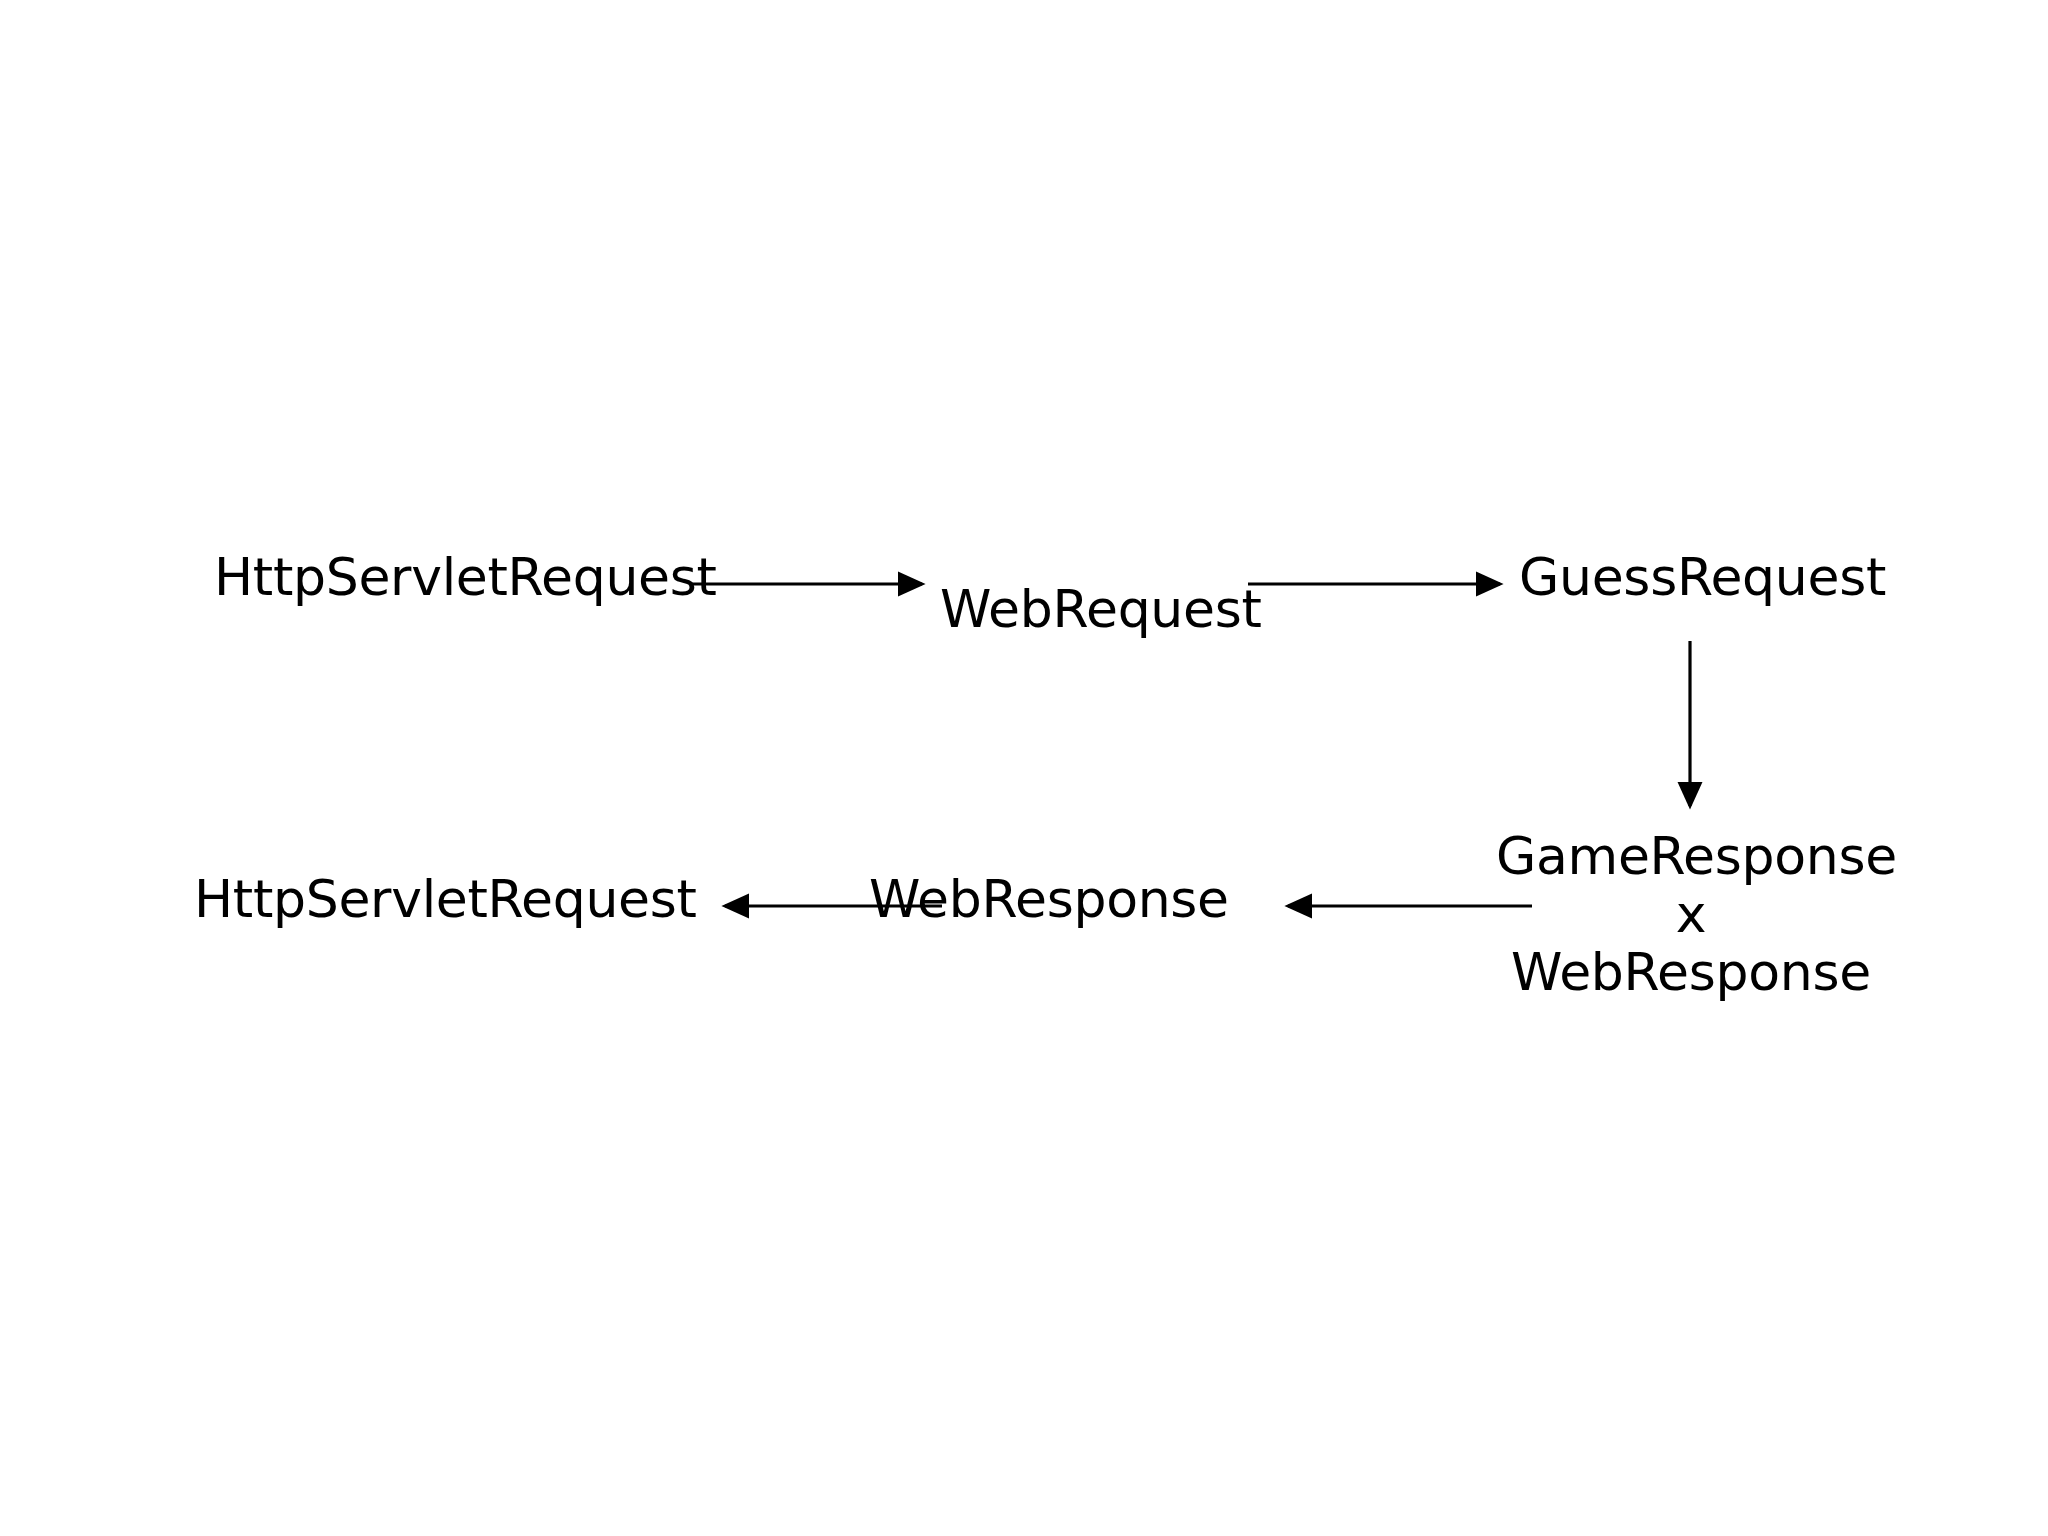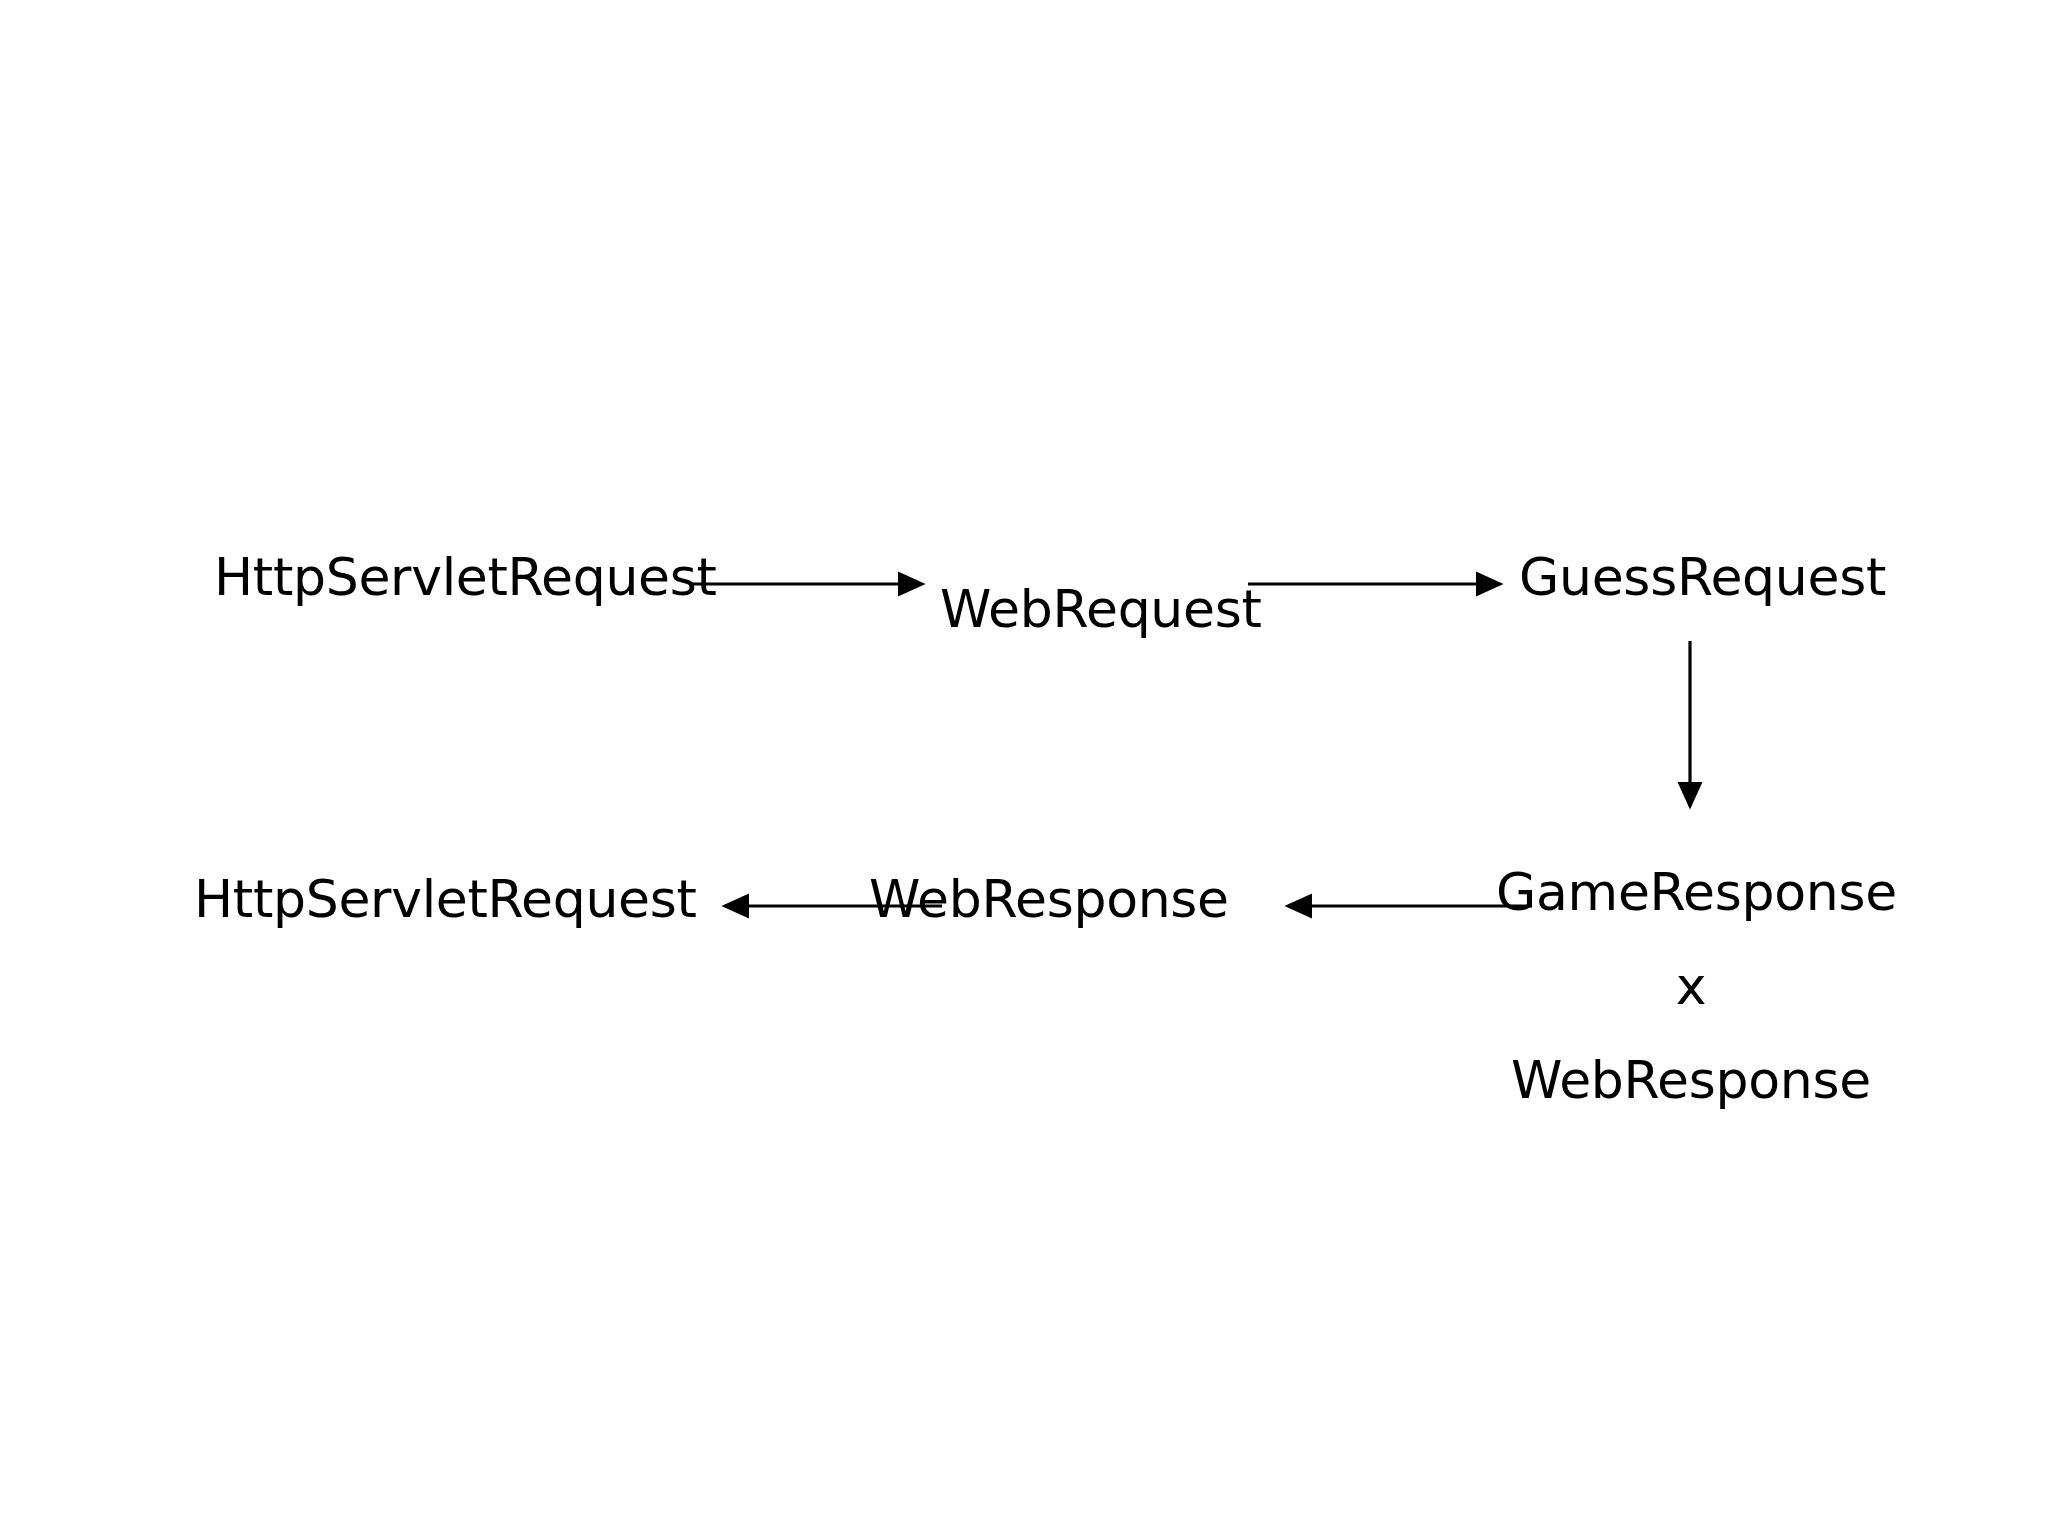--- a/index.html
+++ b/index.html
@@ -30,21 +30,20 @@
     white-space: nowrap;
     letter-spacing: -0.3px;
   }
   .node-label.multiline {
     white-space: normal;
     text-align: center;
     line-height: 1.12;
   }
   .node-label .line {
     display: block;
-    margin-top: 36px;
   }
   .edge-svg {
     position: absolute;
     left: 0;
     top: 0;
     width: 2048px;
     height: 1536px;
     overflow: visible;
     pointer-events: none;
   }

